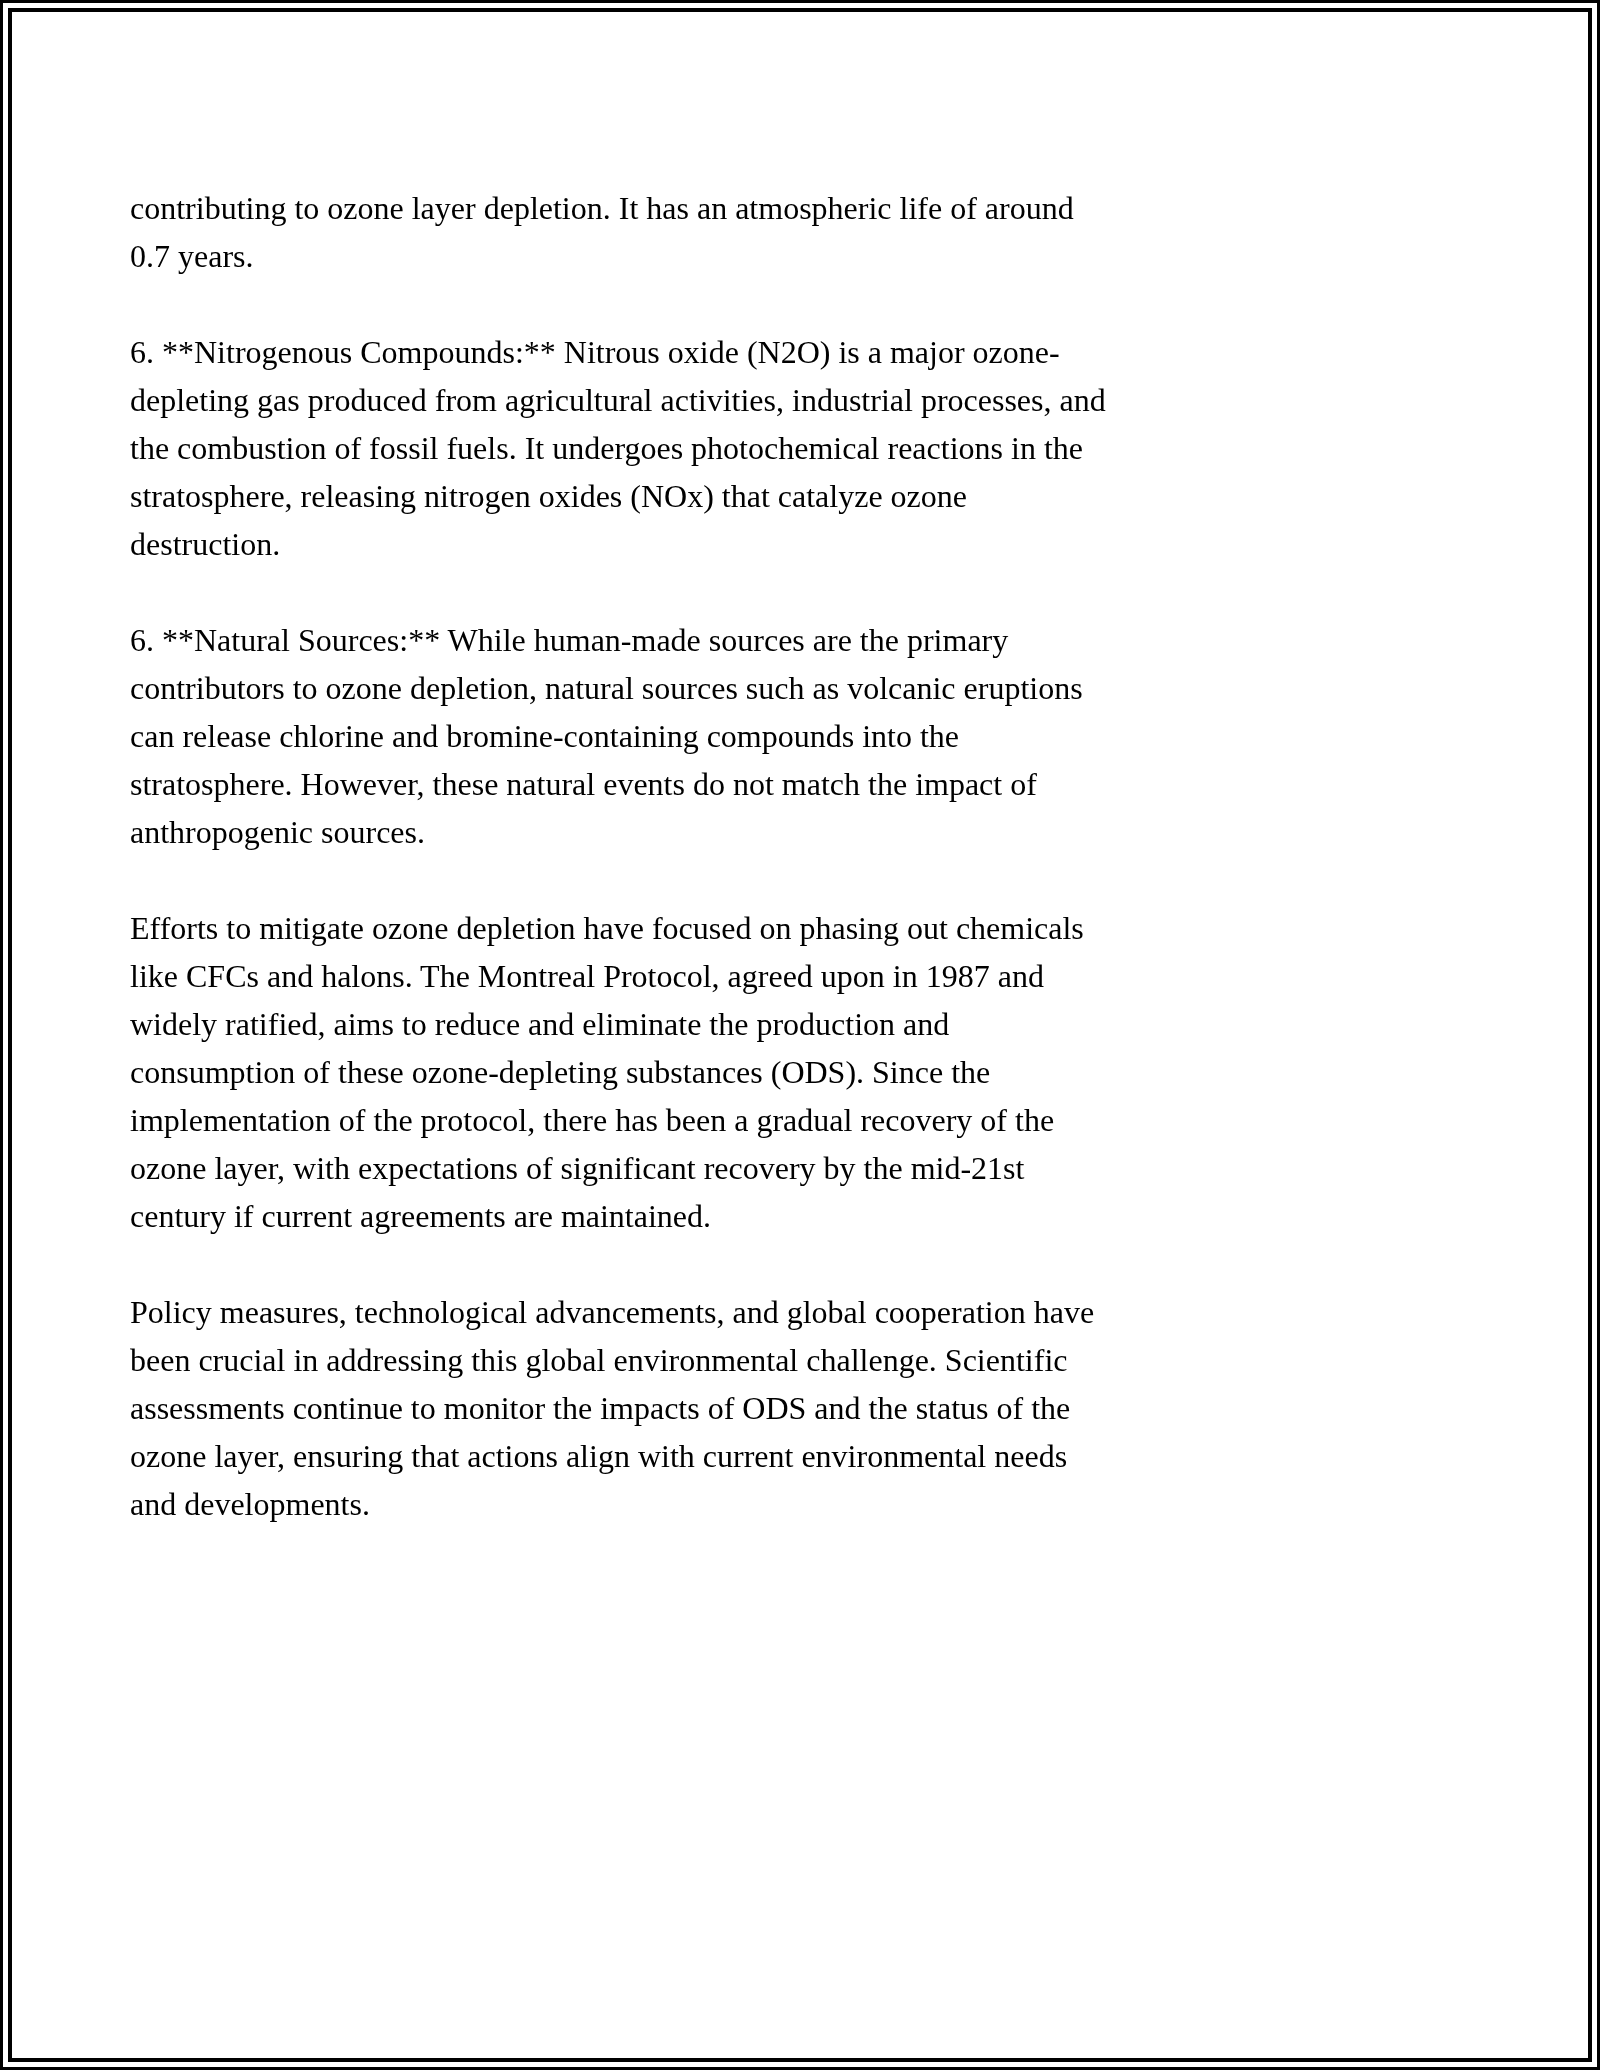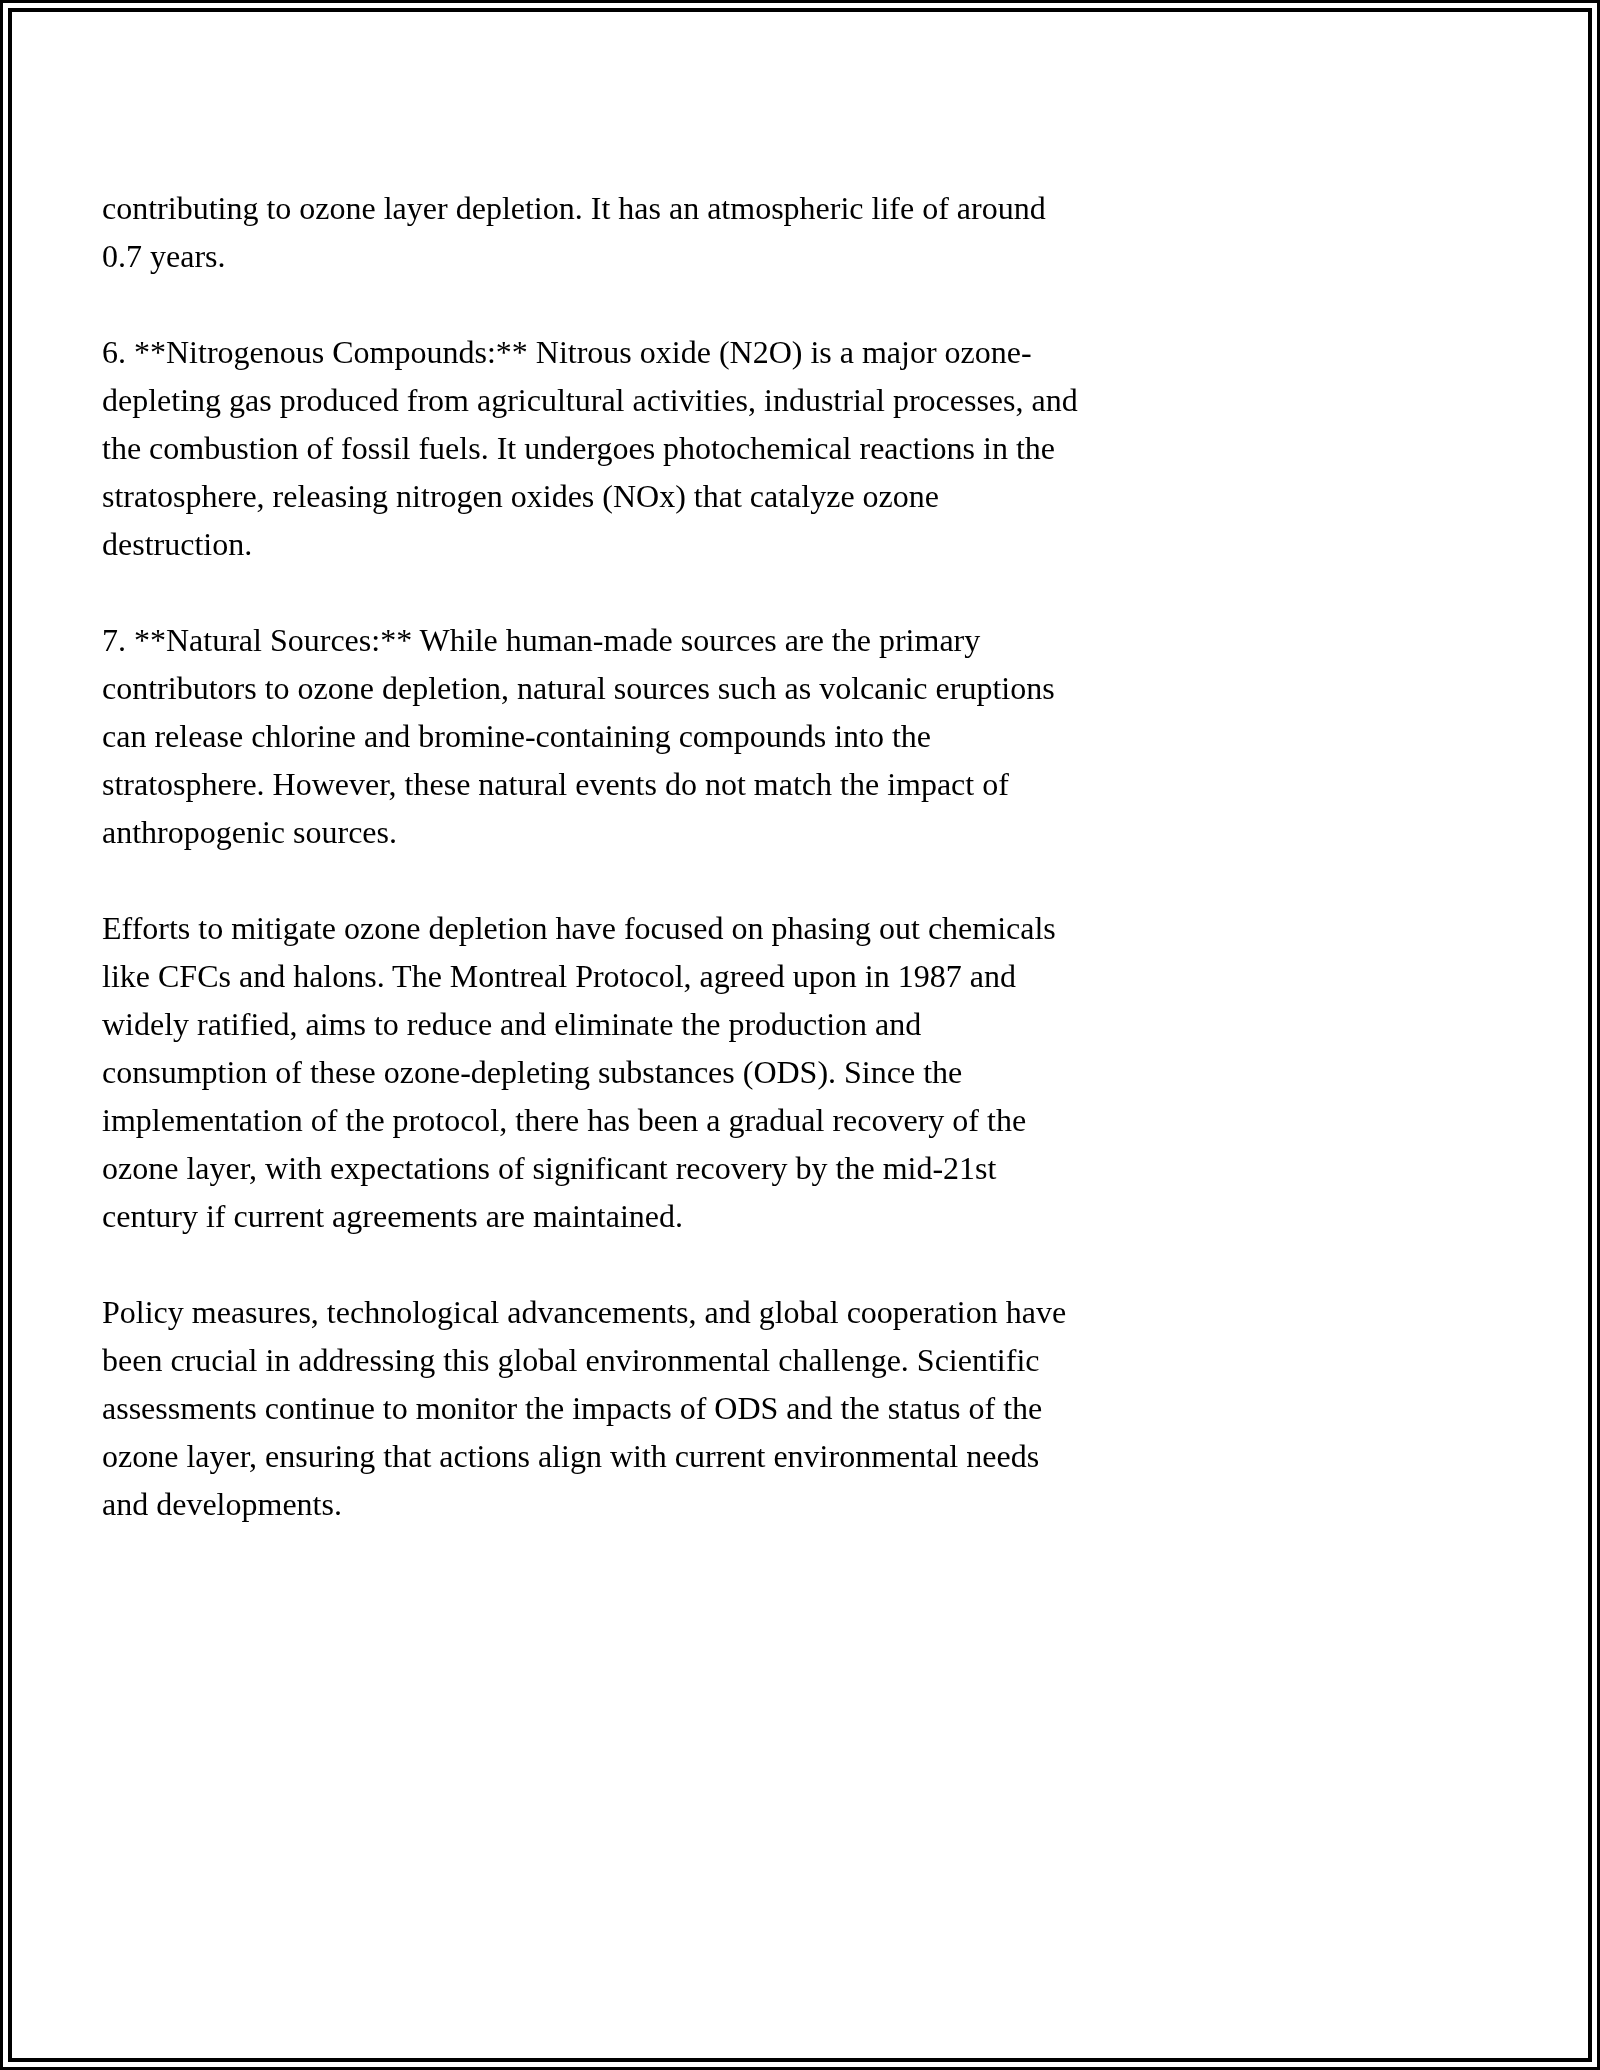--- a/index.html
+++ b/index.html
@@ -27,21 +27,21 @@
   .frame-inner {
     width: 100%;
     height: 100%;
     box-sizing: border-box;
     border: 4px solid #000000;
     background: #ffffff;
     overflow: hidden;
   }
   .doc-content {
     box-sizing: border-box;
-    padding: 172px 160px 0 90px;
+    padding: 172px 160px 0 118px;
   }
   .para {
     margin: 0 0 48px 0;
     font-size: 32px;
     line-height: 48px;
     color: #000000;
     white-space: pre-line;      
     text-align: left;
   }
 </style>
@@ -51,21 +51,21 @@
 <div class="frame-outer">
   <div class="frame-inner">
     <div class="doc-content">
       <p class="para">contributing to ozone layer depletion. It has an atmospheric life of around
 0.7 years.</p>
       <p class="para">6. **Nitrogenous Compounds:** Nitrous oxide (N2O) is a major ozone-
 depleting gas produced from agricultural activities, industrial processes, and
 the combustion of fossil fuels. It undergoes photochemical reactions in the
 stratosphere, releasing nitrogen oxides (NOx) that catalyze ozone
 destruction.</p>
-      <p class="para">7. **Natural Sources:** While human-made sources are the primary
+      <p class="para">6. **Natural Sources:** While human-made sources are the primary
 contributors to ozone depletion, natural sources such as volcanic eruptions
 can release chlorine and bromine-containing compounds into the
 stratosphere. However, these natural events do not match the impact of
 anthropogenic sources.</p>
       <p class="para">Efforts to mitigate ozone depletion have focused on phasing out chemicals
 like CFCs and halons. The Montreal Protocol, agreed upon in 1987 and
 widely ratified, aims to reduce and eliminate the production and
 consumption of these ozone-depleting substances (ODS). Since the
 implementation of the protocol, there has been a gradual recovery of the
 ozone layer, with expectations of significant recovery by the mid-21st

